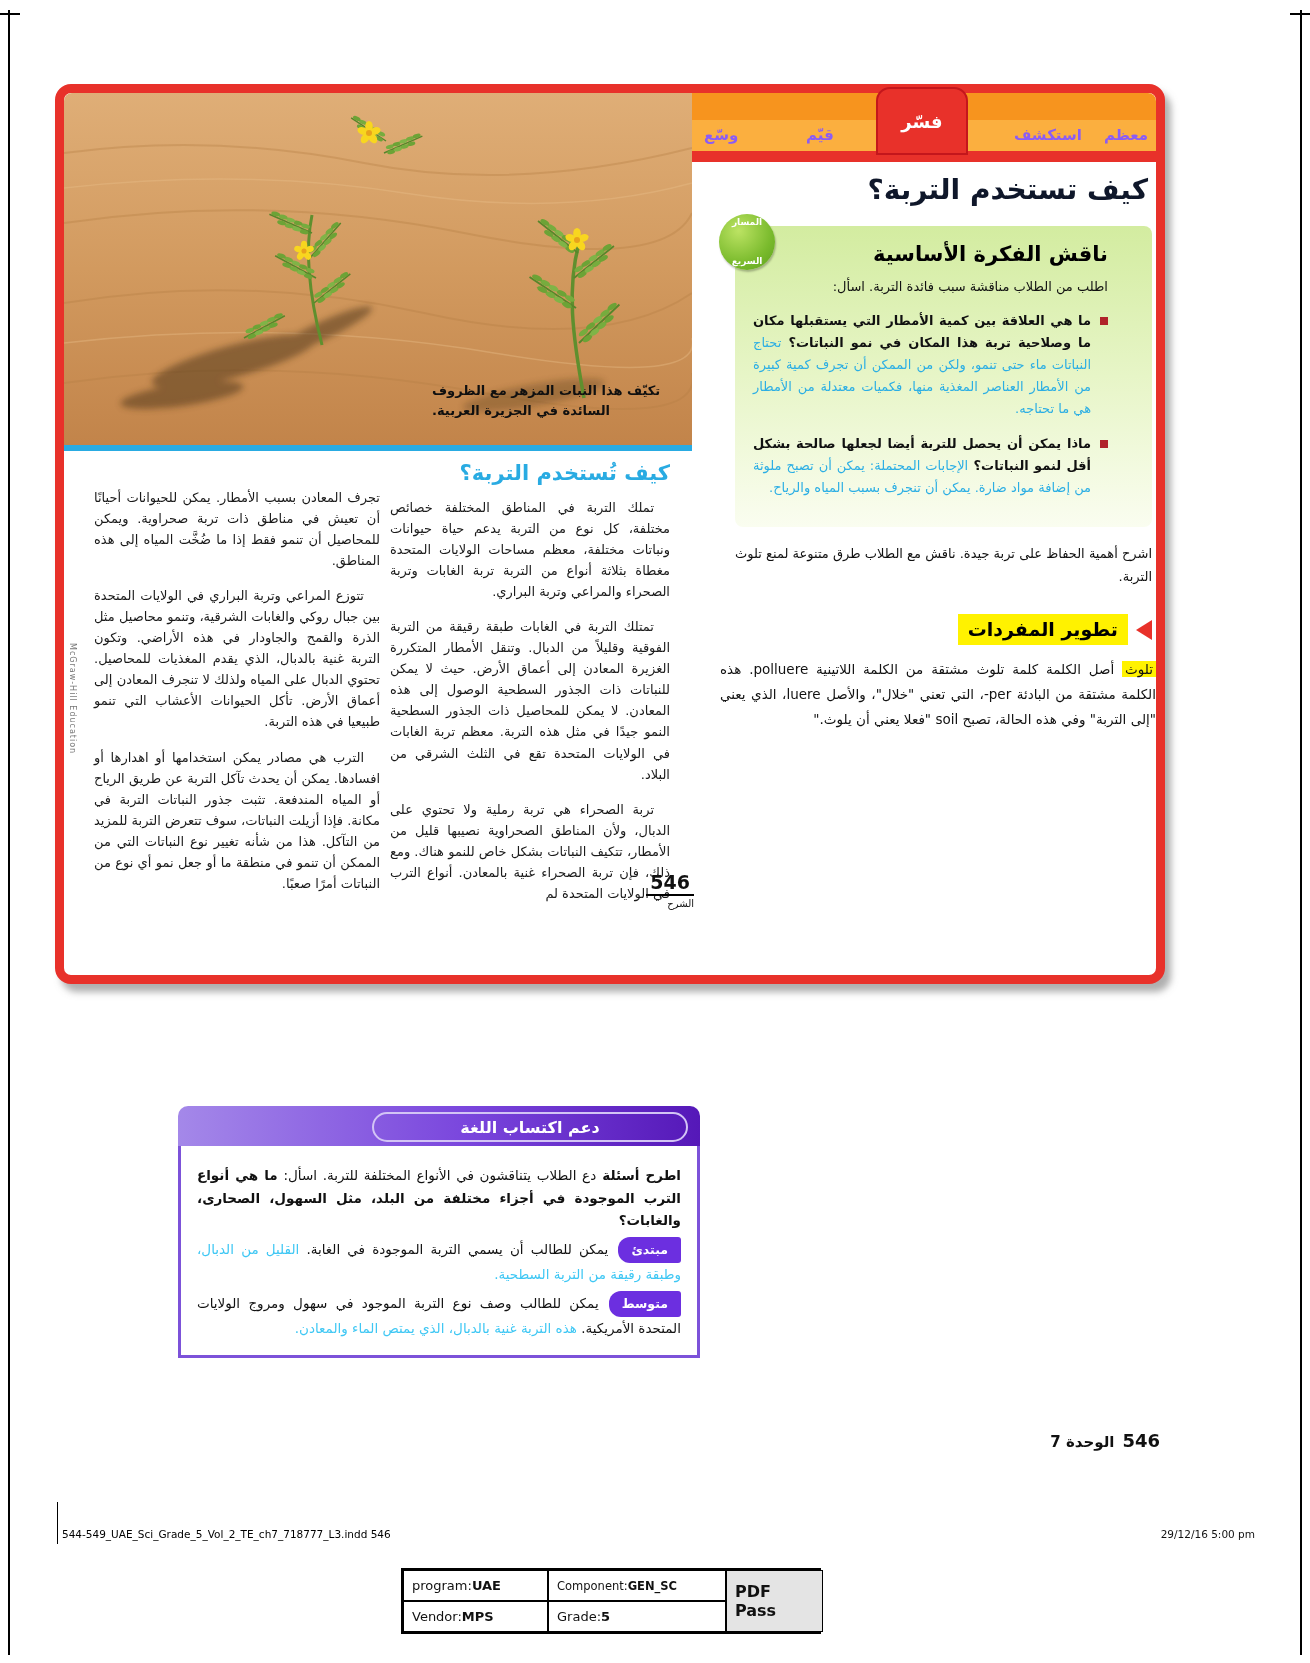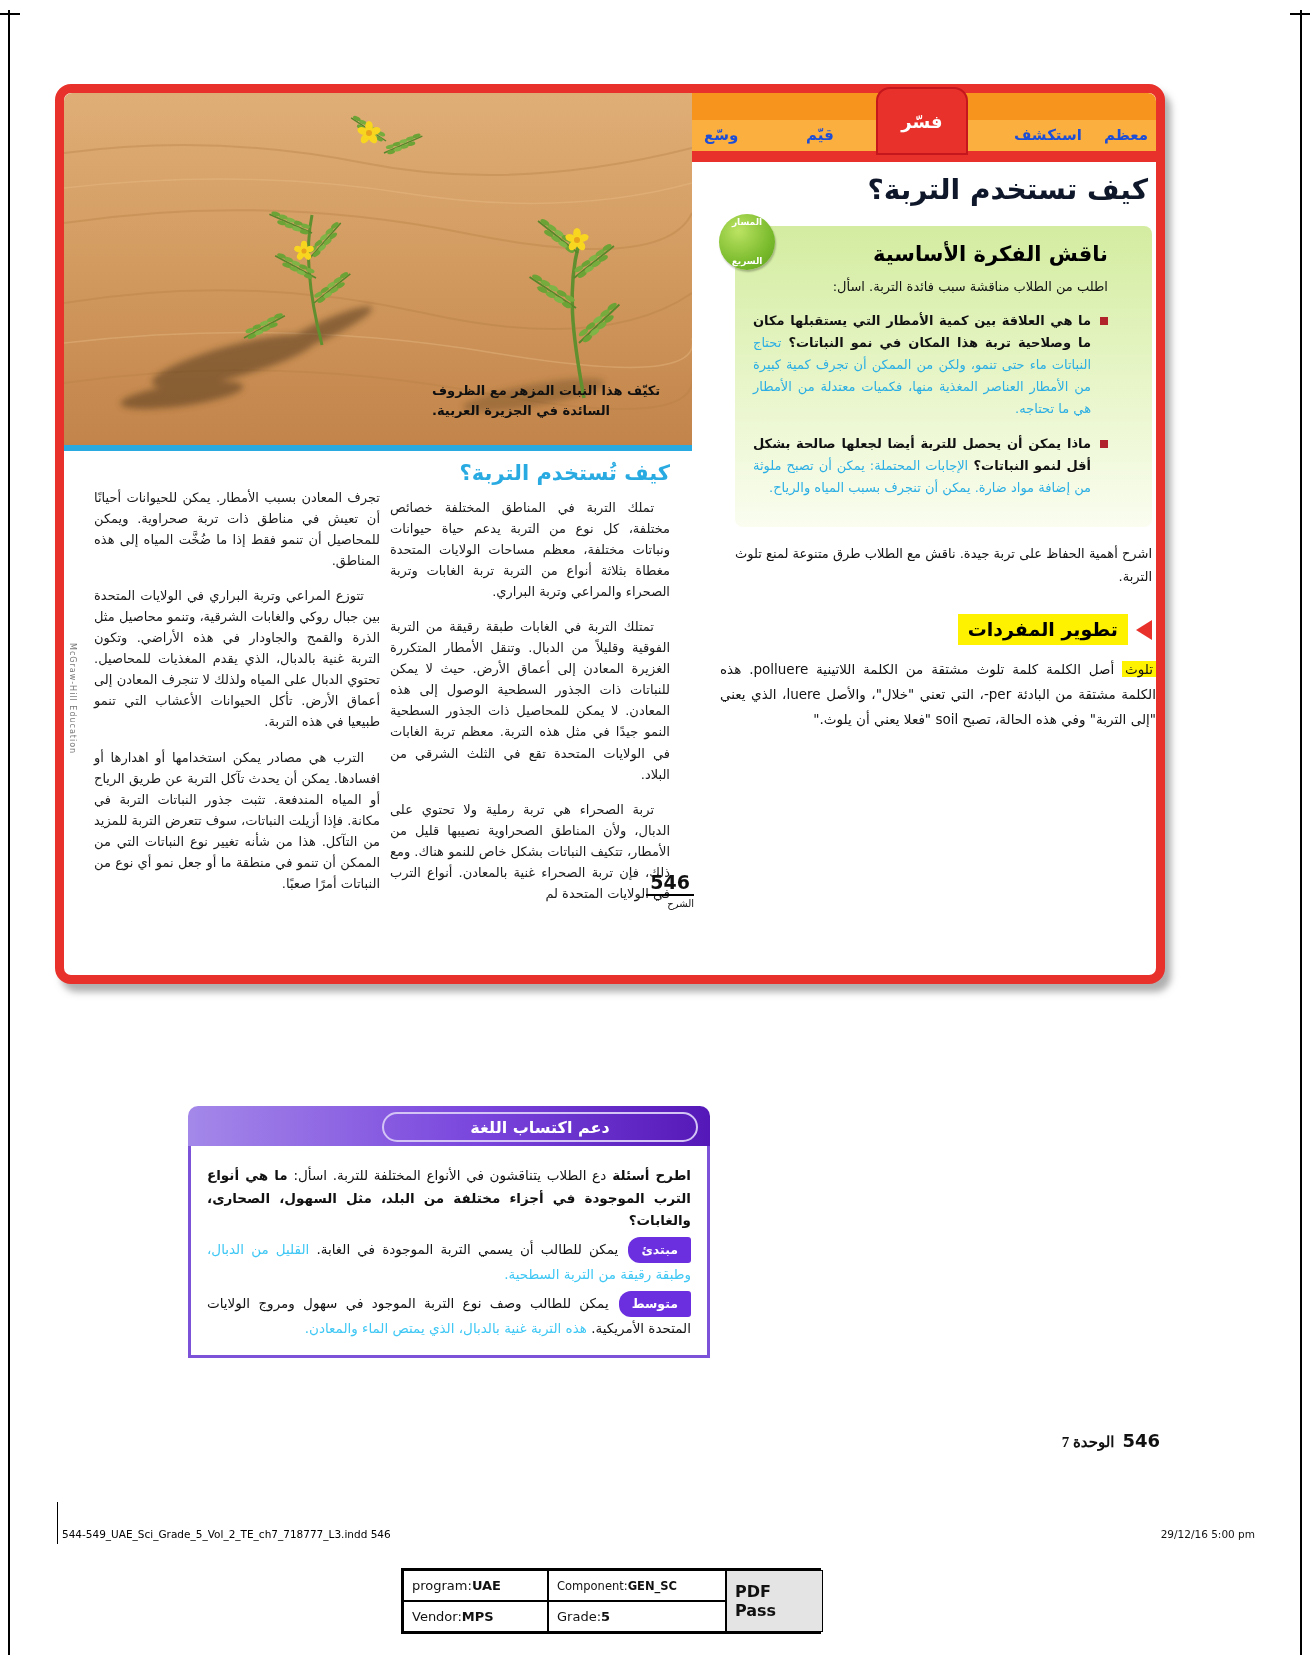--- a/index.html
+++ b/index.html
@@ -17,21 +17,21 @@
   .photo{position:absolute;left:0;top:0;width:628px;height:352px;border-radius:8px 0 0 0;overflow:hidden;}
   .photo svg{display:block;width:100%;height:100%;}
   .photo-caption{position:absolute;left:368px;top:288px;width:240px;direction:rtl;text-align:left;
                  font-size:13px;font-weight:bold;line-height:1.5;color:#101010;}
   .blueline{position:absolute;left:0;top:352px;width:628px;height:6px;background:#29ABE2;}
 
   
   .band-dark{position:absolute;left:628px;top:0;width:464px;height:27px;background:#F7941E;border-radius:0 8px 0 0;}
   .band-light{position:absolute;left:628px;top:27px;width:464px;height:31px;background:#FBAF3F;}
   .band-red{position:absolute;left:628px;top:58px;width:464px;height:11px;background:#E8312A;}
-  .tab-label{position:absolute;top:33px;color:#1d4ed8;font-weight:bold;font-size:15px;white-space:nowrap;}
+  .tab-label{position:absolute;top:33px;color:#8b5cf6;font-weight:bold;font-size:15px;white-space:nowrap;}
   .tab-active{position:absolute;left:812px;top:-6px;width:92px;height:68px;background:#E8312A;
               border:2px solid #C4161C;border-radius:14px 14px 0 0;color:#fff;font-weight:bold;font-size:18px;
               display:flex;align-items:center;justify-content:center;box-sizing:border-box;}
 
   
   .rightcol{position:absolute;left:656px;top:70px;width:436px;direction:rtl;}
   .lesson-title{margin:10px 8px 0;font-size:28px;font-weight:bold;color:#0f172a;text-align:right;}
   .gbox{position:relative;margin:20px 4px 0 15px;padding:16px 44px 16px 18px;border-radius:8px;
         background:linear-gradient(180deg,#D3ECA0 0%,#E9F6CB 55%,#FAFDF0 100%);}
   .gbadge{position:absolute;top:-12px;left:-16px;width:56px;height:56px;border-radius:50%;
@@ -58,37 +58,37 @@
   .col-left{left:30px;top:394px;width:286px;}
   .col h2{margin:0 0 12px;font-size:21px;font-weight:bold;color:#29ABE2;}
   .col p{margin:0 0 14px;font-size:13px;line-height:1.62;text-align:justify;color:#1a1a1a;}
   .ind{text-indent:16px;}
   .folio{position:absolute;left:560px;top:778px;width:70px;text-align:right;direction:rtl;}
   .folio .num{display:inline-block;font-size:19px;font-weight:bold;border-bottom:2px solid #000;padding:0 4px 1px;}
   .folio .lbl{font-size:10px;margin-top:2px;}
   .spine{position:absolute;left:4px;top:550px;writing-mode:vertical-rl;font-size:8px;color:#777;letter-spacing:1px;}
 
   
-  .ellbox{position:absolute;left:188px;top:1106px;width:522px;border-radius:22px;}
+  .ellbox{position:absolute;left:178px;top:1106px;width:522px;border-radius:22px;}
   .ell-header{position:relative;height:40px;border-radius:10px 10px 0 0;
               background:linear-gradient(to left,#5518B8,#7A46DD 45%,#A488E9);}
   .ell-pill{position:absolute;right:12px;top:6px;width:312px;height:26px;border:2px solid #D3C4F5;
             border-radius:15px;display:flex;align-items:center;justify-content:center;
             color:#fff;font-weight:bold;font-size:16px;direction:rtl;}
   .ell-body{border:3px solid #7C52D9;border-top:none;background:#fff;padding:18px 16px 16px;direction:rtl;}
   .ell-body p{margin:0;font-size:13.5px;line-height:1.68;text-align:justify;}
   .lvl{margin-top:5px;font-size:13.5px;line-height:1.68;text-align:justify;}
   .lvl-badge{display:inline-block;background:#6C2FE0;color:#fff;font-weight:bold;font-size:12.5px;
              padding:2px 13px 3px;border-radius:12px 3px 3px 12px;margin-left:10px;vertical-align:middle;}
   .ans2{color:#3EC7F4;}
 
   
   .page-footer{position:absolute;left:900px;top:1430px;width:260px;direction:rtl;text-align:right;font-size:15px;}
   .page-footer .pnum{font-size:18px;font-weight:bold;margin-left:8px;}
-  .page-footer .unit{font-weight:bold;font-family:Liberation Serif, serif;}
+  .page-footer .unit{font-weight:bold;}
   .filebar-left{position:absolute;left:62px;top:1528px;font-size:10.5px;color:#000;white-space:nowrap;}
   .filebar-right{position:absolute;left:1080px;top:1528px;width:175px;text-align:right;font-size:10.5px;white-space:nowrap;}
   .cropsmall{position:absolute;left:57px;top:1502px;width:1px;height:42px;background:#000;}
 
   
   .ptable{position:absolute;left:401px;top:1568px;width:420px;display:grid;
           grid-template-columns:145px 178px 97px;grid-auto-rows:31px;border:2px solid #000;box-sizing:border-box;}
   .ptable .cell{border:1px solid #000;display:flex;align-items:center;padding:0 8px;font-size:13px;box-sizing:border-box;}
   .ptable .small{font-size:11.5px;}
   .ptable .stamp{grid-column:3;grid-row:1/3;background:#E4E4E4;justify-content:center;font-weight:bold;font-size:16px;}

